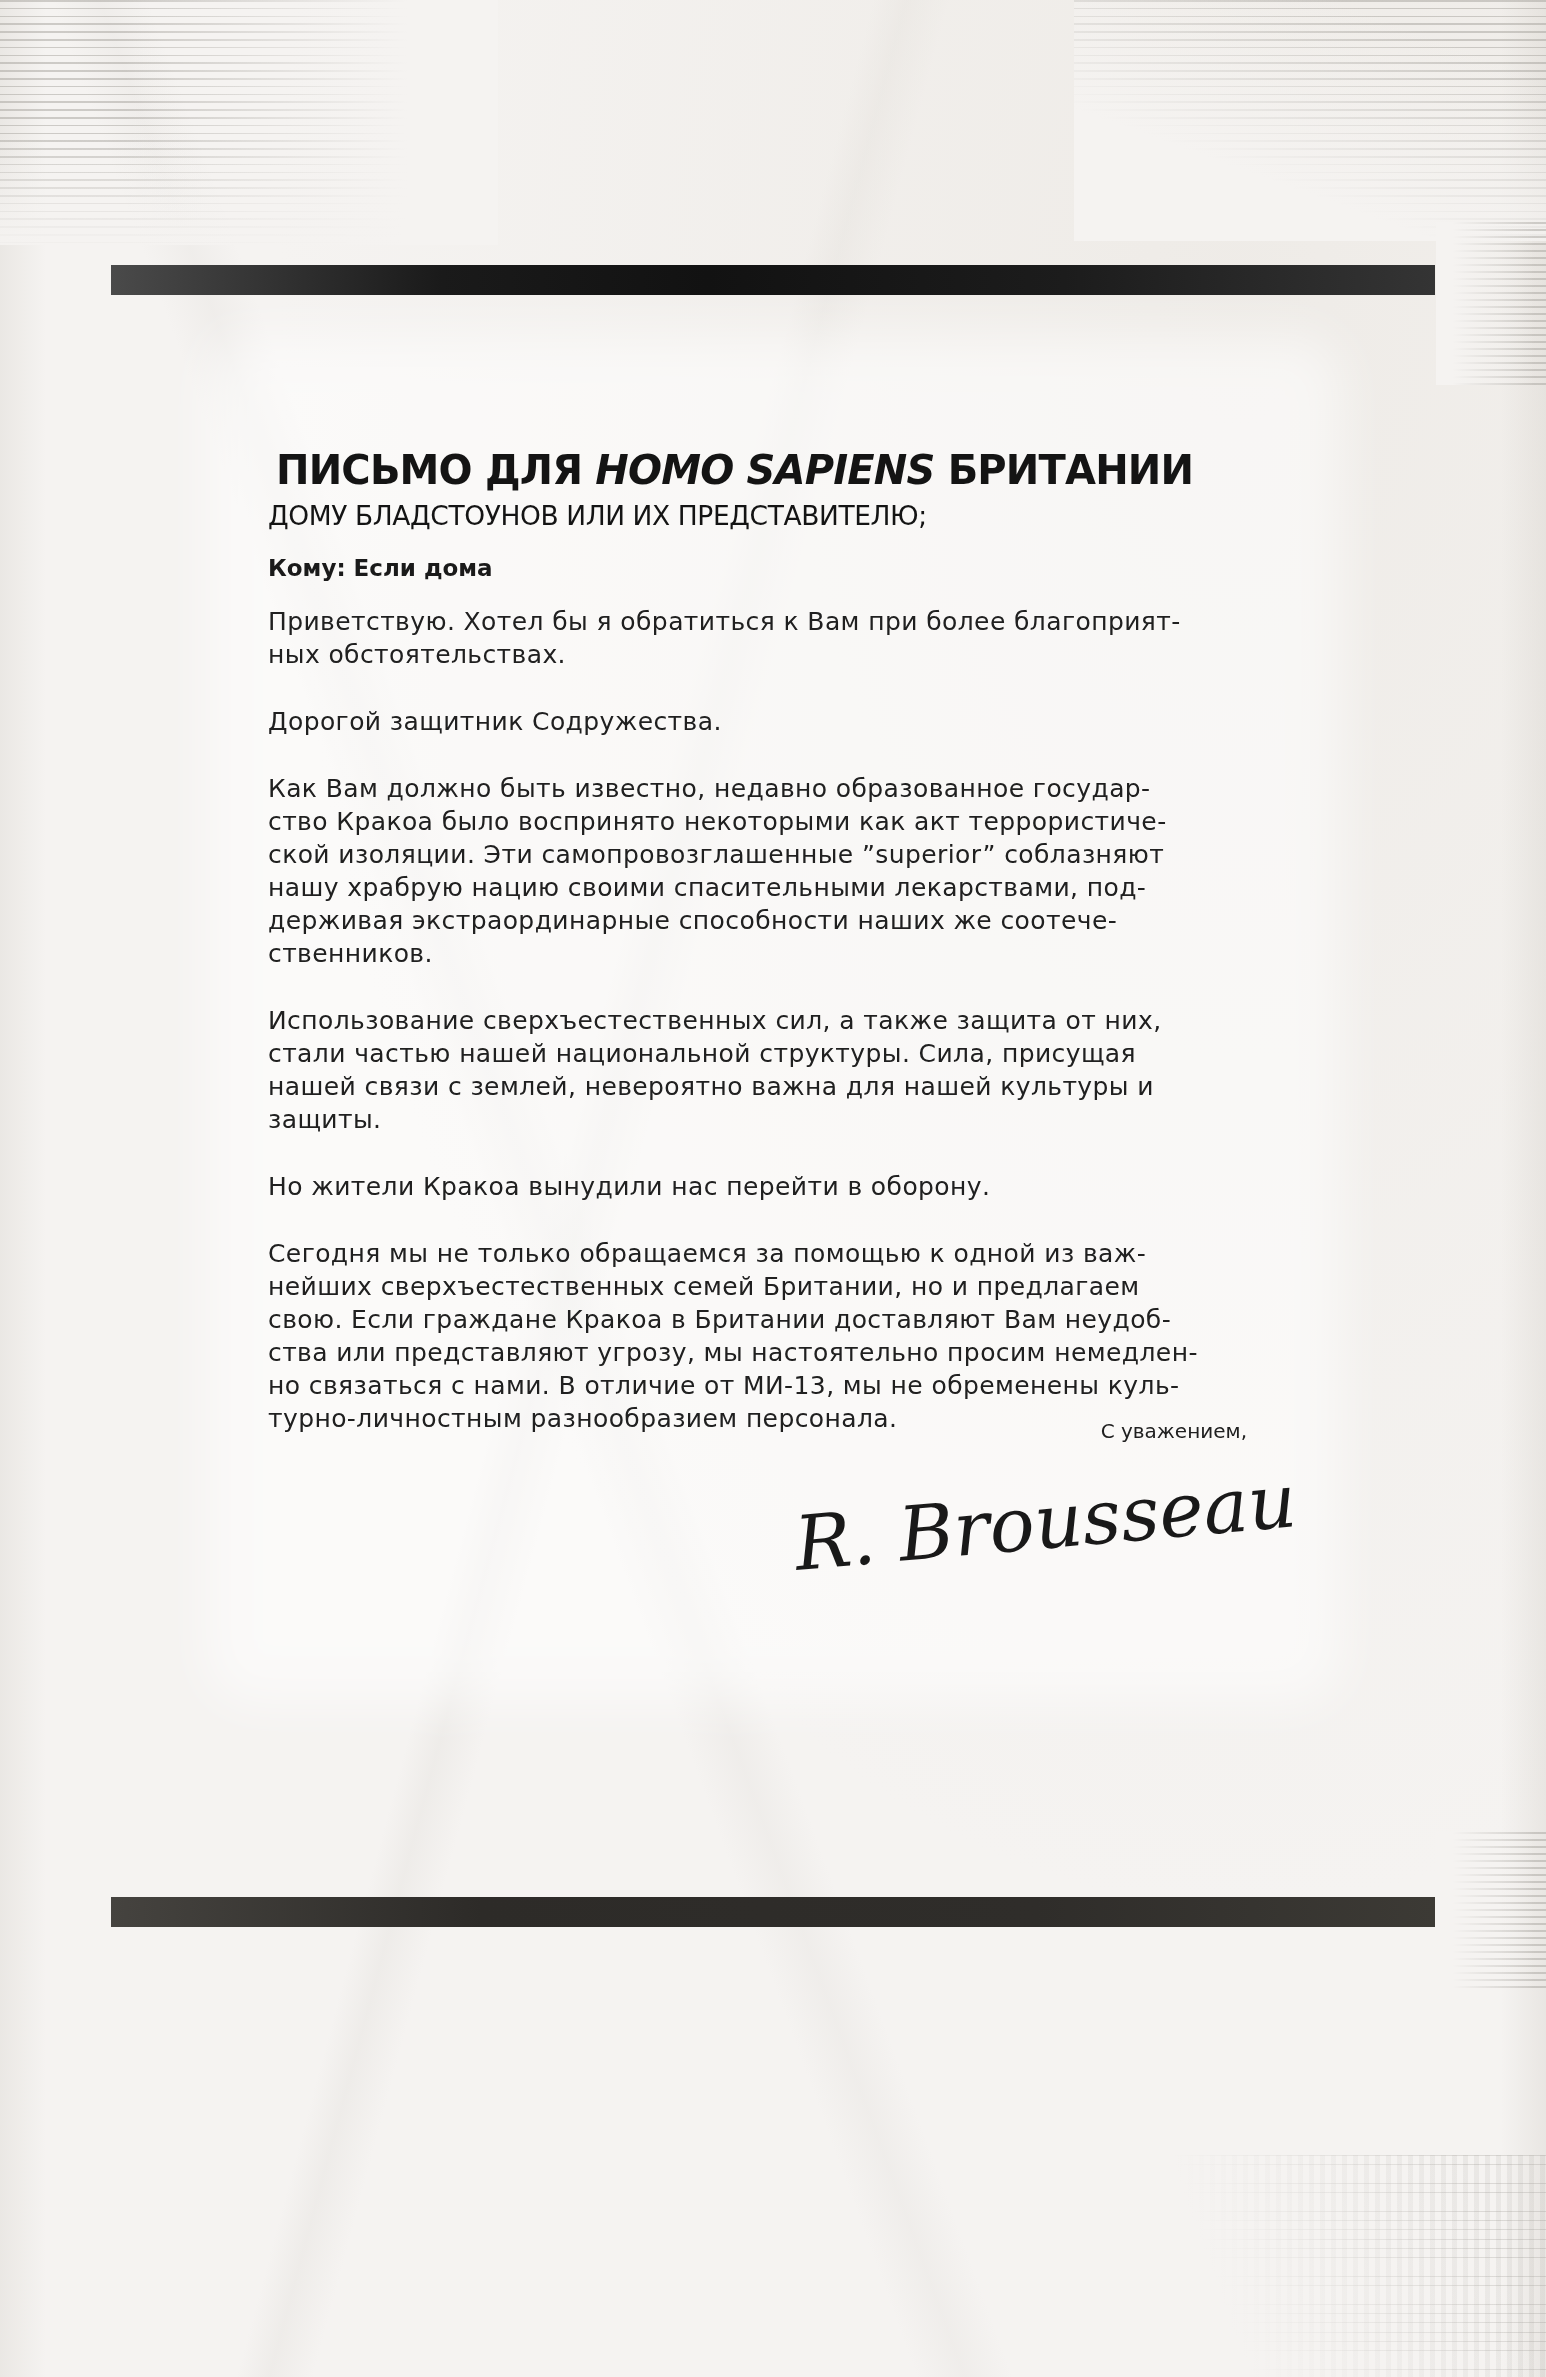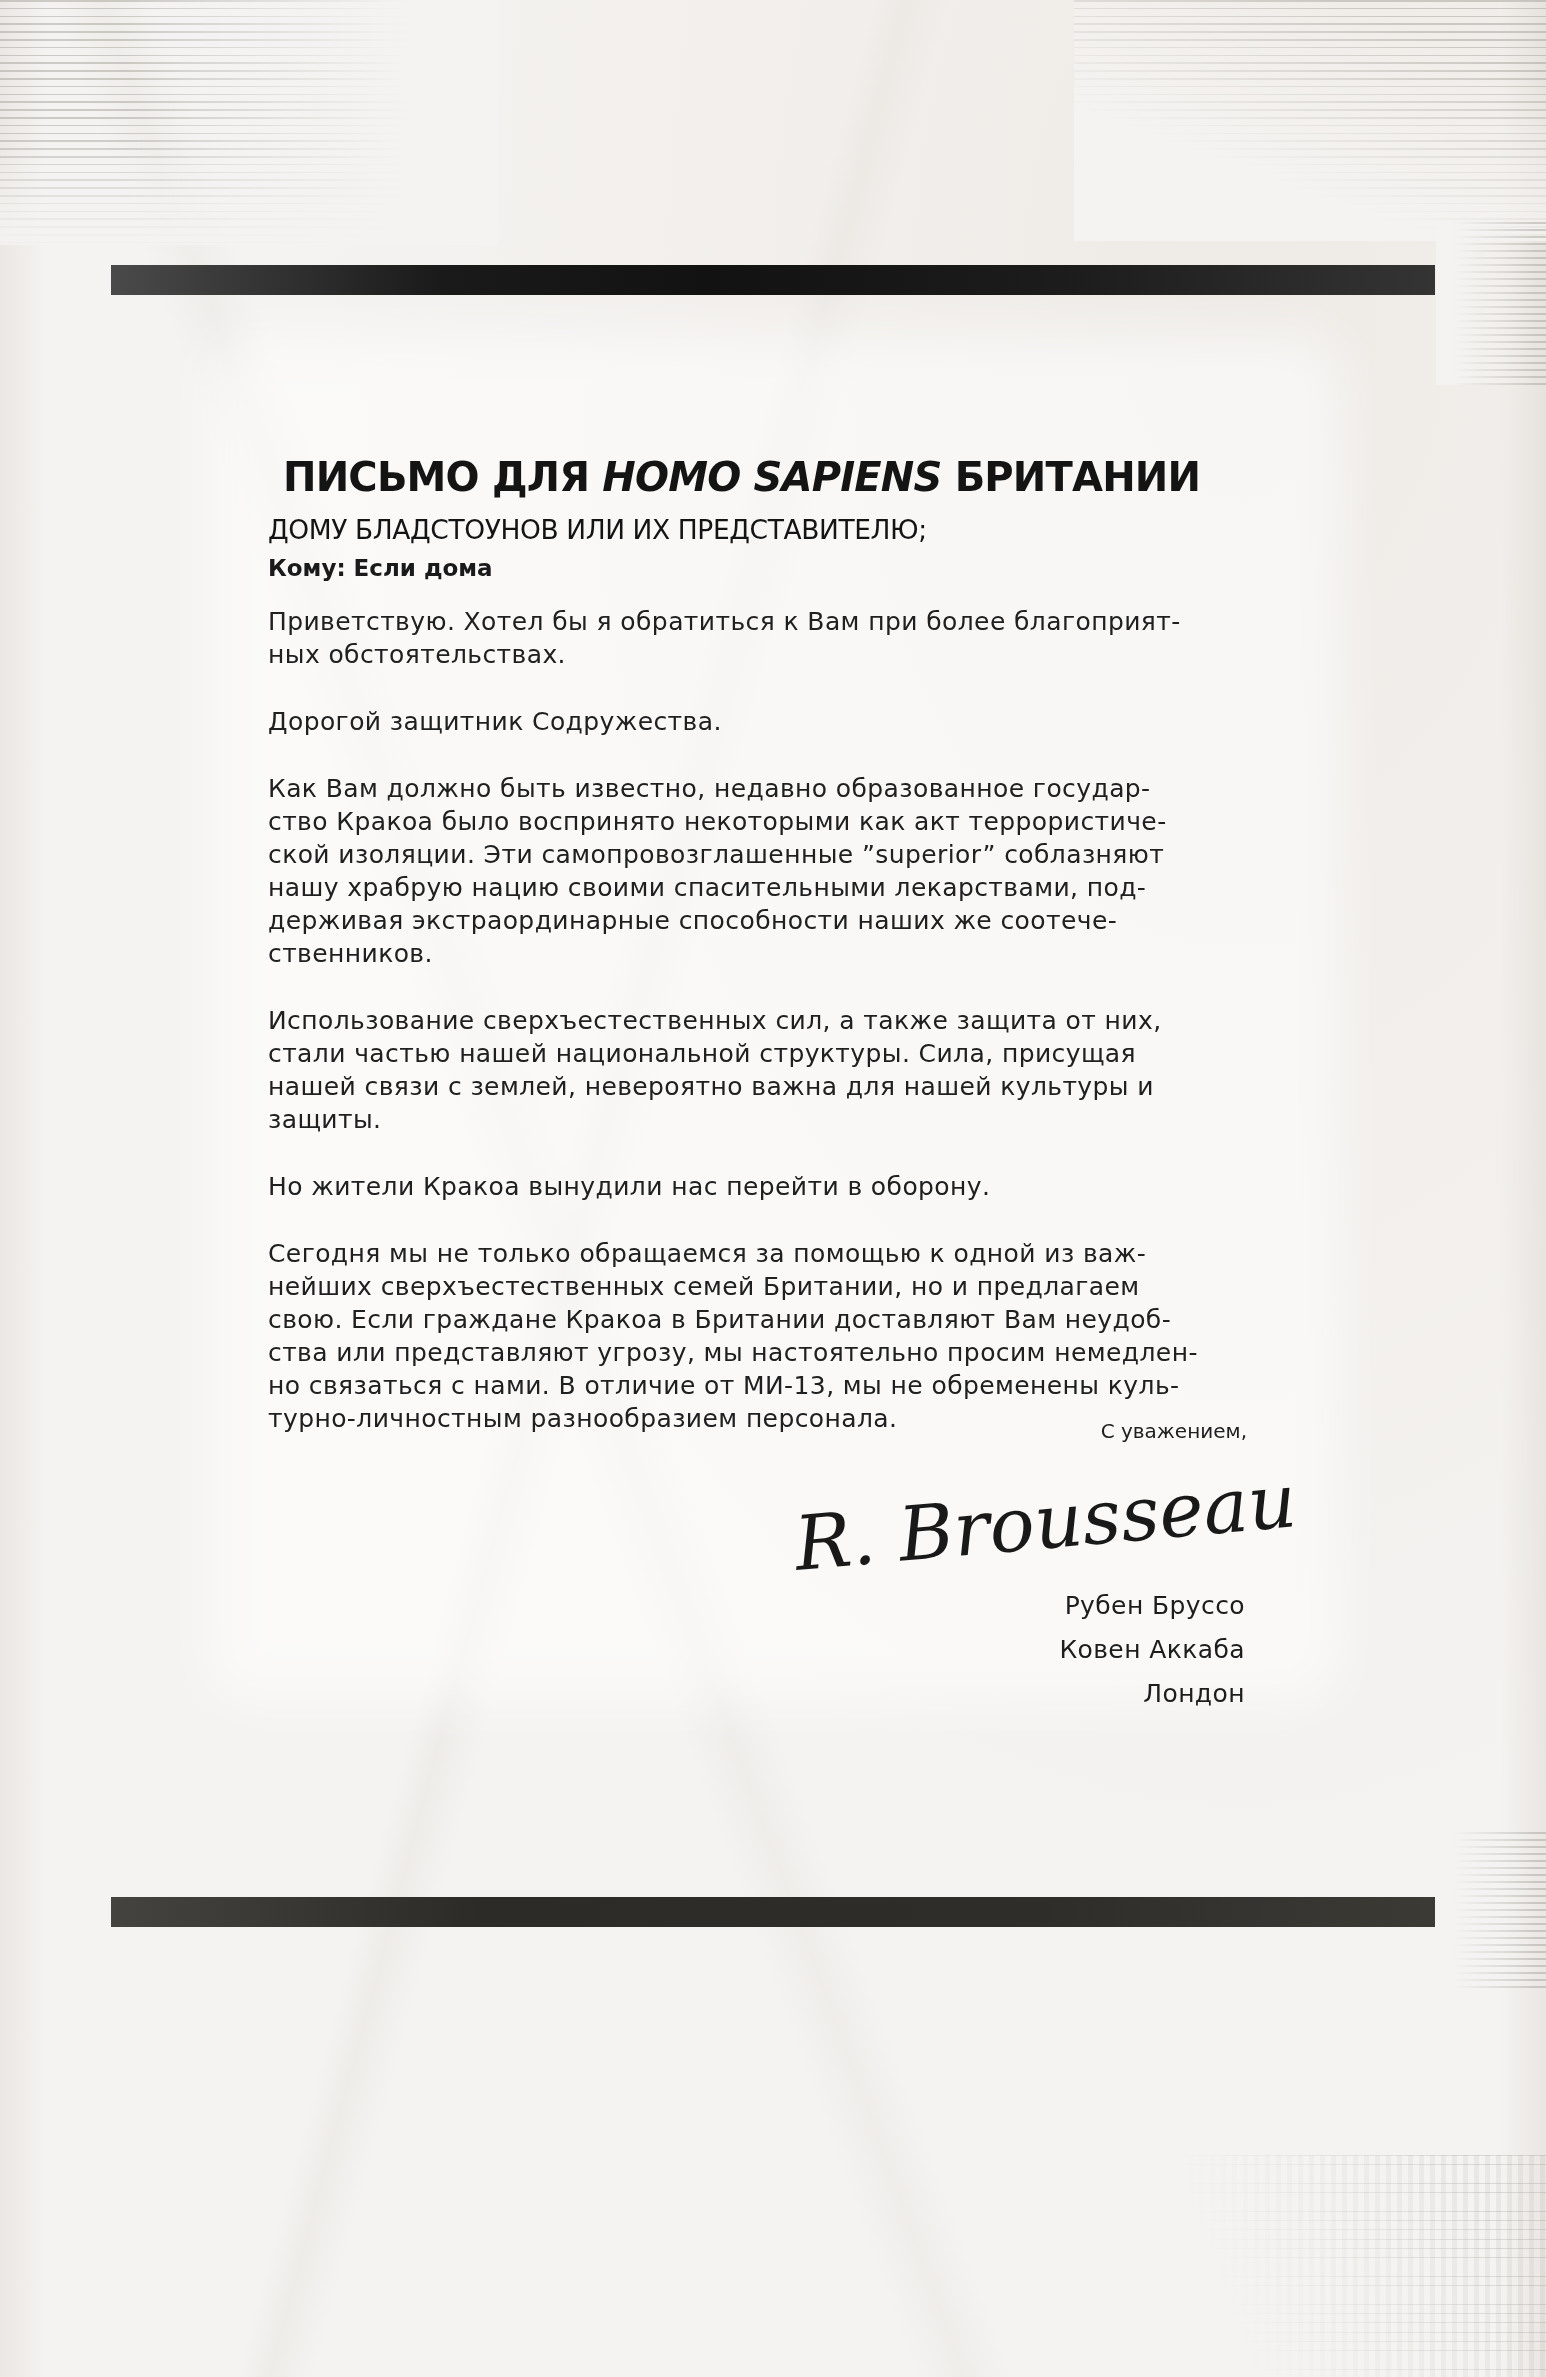--- a/index.html
+++ b/index.html
@@ -89,21 +89,21 @@
   }
   
   .title-block {
     position: absolute;
     left: 268px;
     top: 440px;
     width: 1105px;
     color: #141414;
   }
   .title-block h1 {
-    margin: 15px;
+    margin: 8px;
     font-size: 40px;
     line-height: 45px;
     font-weight: bold;
     letter-spacing: -0.8px;
     white-space: nowrap;
   }
   .title-block h1 em {
     font-style: italic;
   }
   .title-block h2 {
@@ -209,22 +209,17 @@
 свою. Если граждане Кракоа в Британии доставляют Вам неудоб-
 ства или представляют угрозу, мы настоятельно просим немедлен-
 но связаться с нами. В отличие от МИ-13, мы не обременены куль-
 турно-личностным разнообразием персонала.</p>
   </section>
 
   <div class="closing">С уважением,</div>
 
   <div class="signature">R. Brousseau</div>
 
-  <div class="sign-block">
-    <div>Рубен Бруссо</div>
-    <div>Ковен Аккаба</div>
-    <div>Лондон</div>
-  </div>
 
   <div class="bar bar-bottom"></div>
 
 </div>
 
 
 </body></html>

